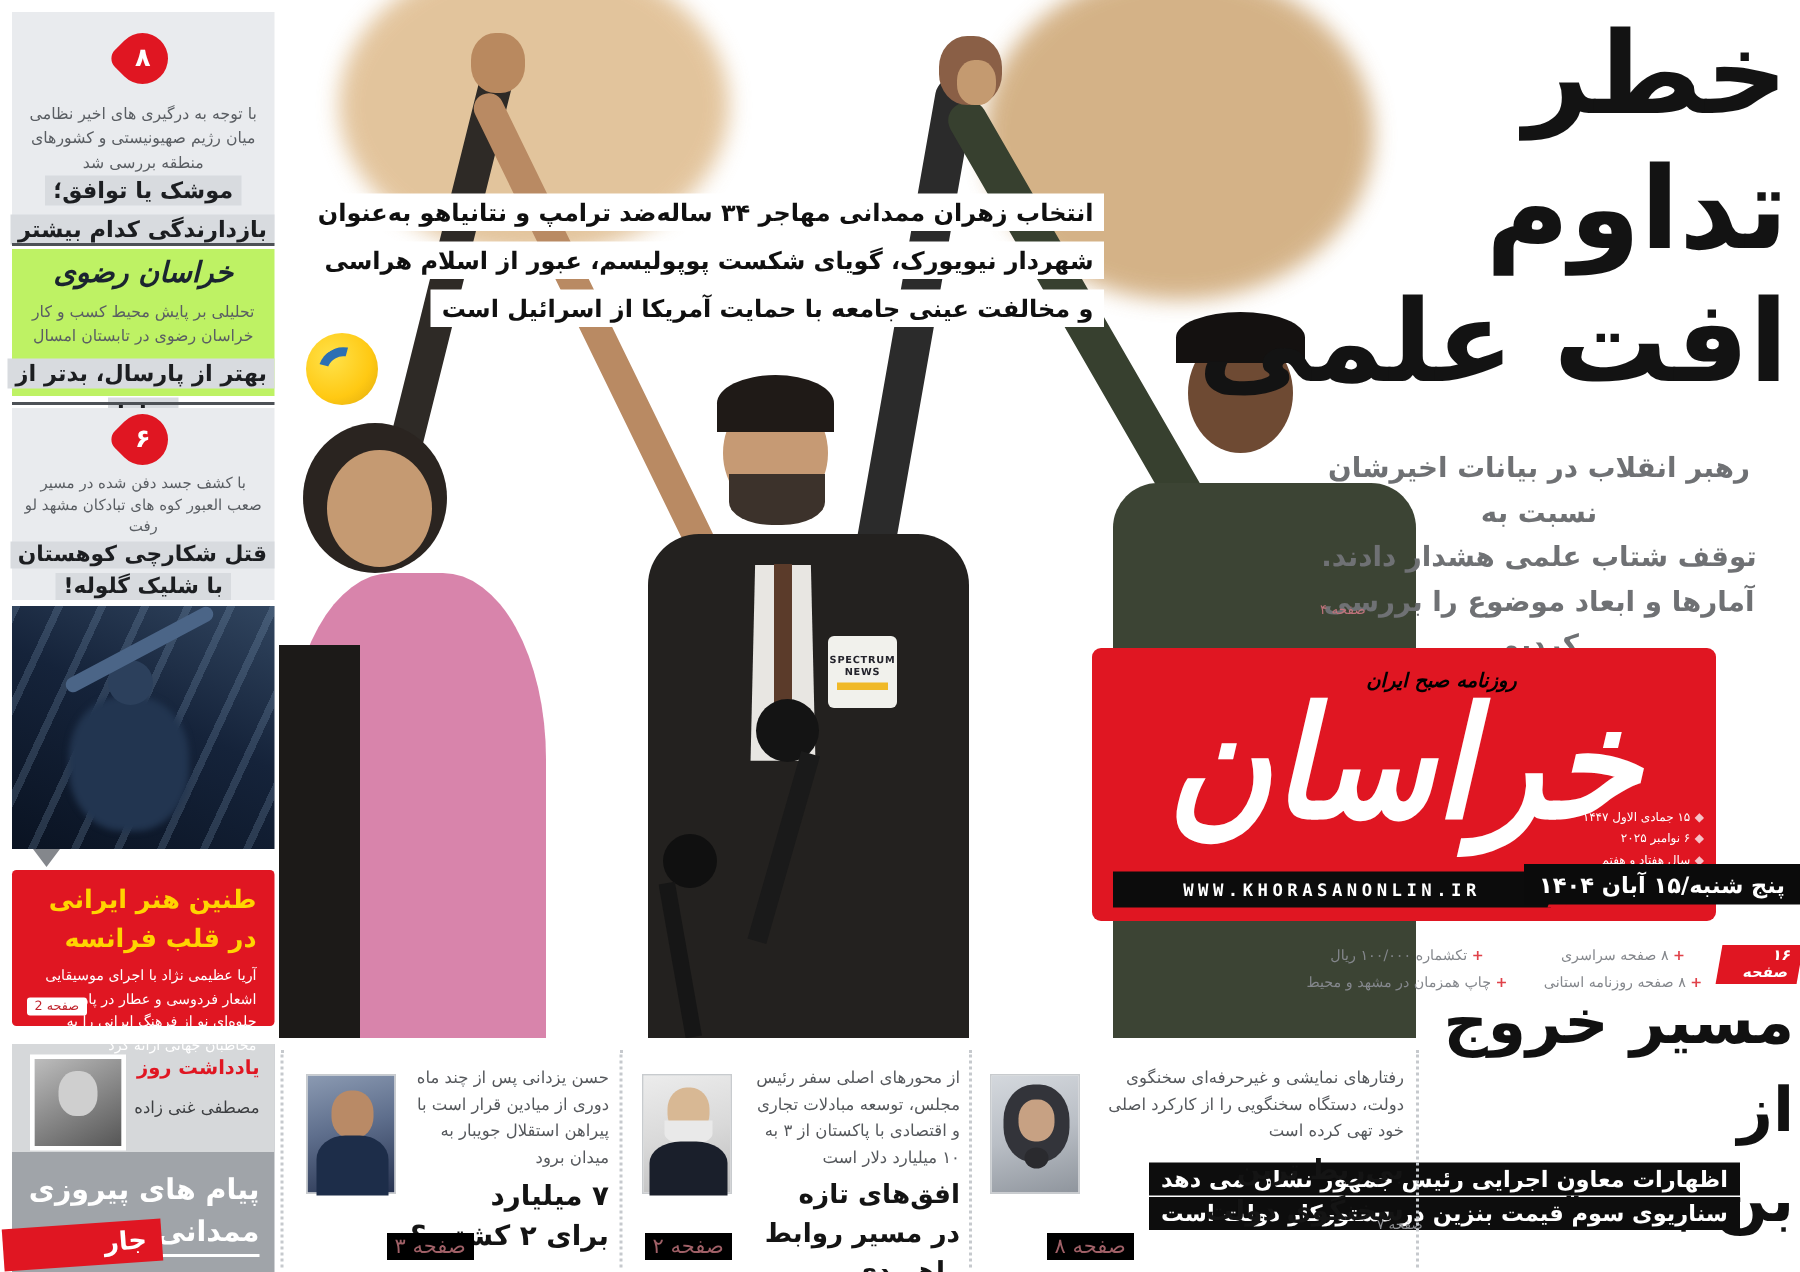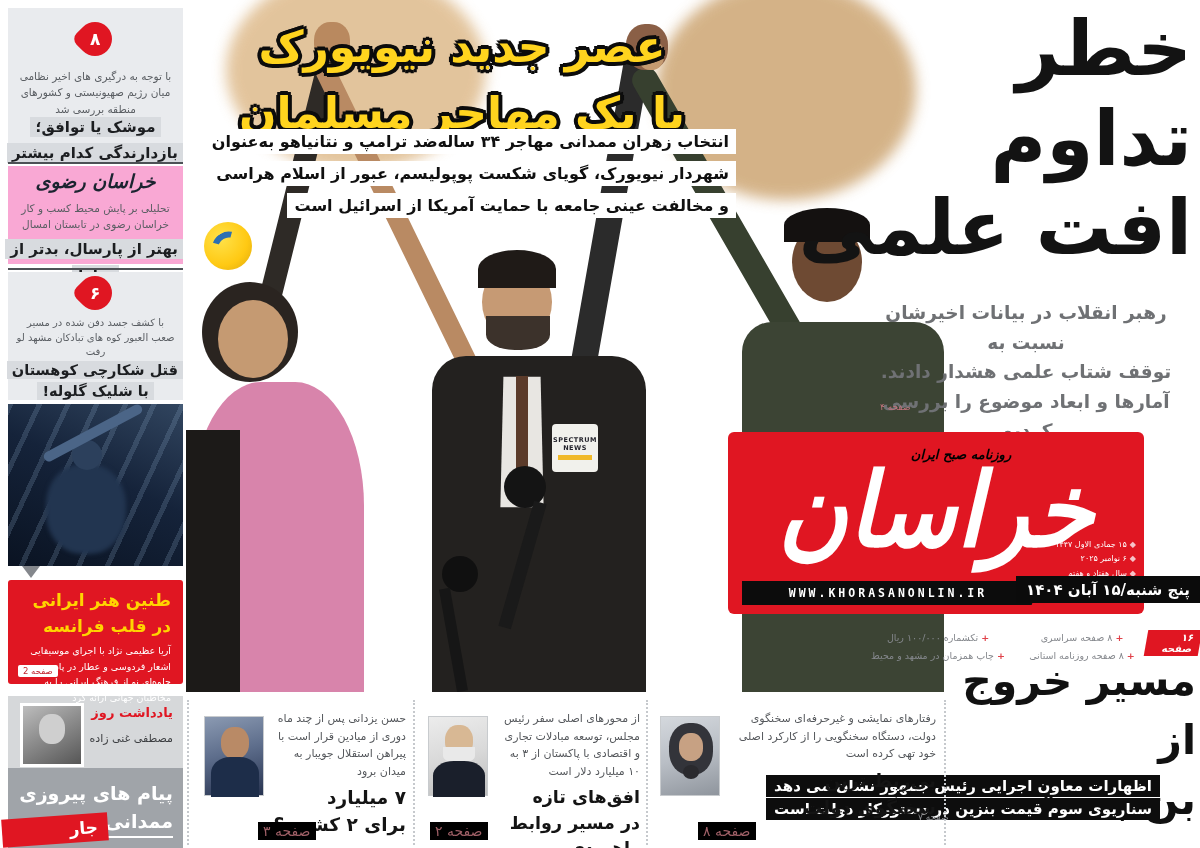--- a/index.html
+++ b/index.html
@@ -110,21 +110,21 @@
 
   <div class="abs side-box" style="top:8px;height:152px;">
     <div class="diamond" style="position:absolute;left:70px;top:14px;">
         <span>۸</span>
       </div>
     <div class="kicker" style="position:absolute;top:60px;left:0;right:0;">با توجه به درگیری های اخیر نظامی میان رژیم صهیونیستی و کشورهای منطقه بررسی شد</div>
     <div class="side-headline" style="position:absolute;top:106px;left:0;right:0;"><b>موشک یا توافق؛ بازدارندگی کدام بیشتر است؟</b></div>
   </div>
   <div class="abs hrline" style="top:162px;"></div>
 
-  <div class="abs" style="left:8px;top:166px;width:175px;height:98px;background:#f9a8d4;text-decoration:underline;">
+  <div class="abs" style="left:8px;top:166px;width:175px;height:98px;background:#bef264;text-decoration:underline;">
     <div style="position:absolute;top:4px;left:0;right:0;text-align:center;font-size:19px;font-weight:bold;font-style:italic;color:#1b2430;font-family:'DejaVu Serif',serif;">خراسان رضوی</div>
     <div class="kicker" style="position:absolute;top:34px;left:0;right:0;">تحلیلی بر پایش محیط کسب و کار خراسان رضوی در تابستان امسال</div>
     <div class="side-headline" style="position:absolute;top:70px;left:0;right:0;"><b>بهتر از پارسال، بدتر از بهار!</b></div>
   </div>
   <div class="abs hrline" style="top:268px;"></div>
 
   <div class="abs side-box" style="top:272px;height:128px;">
     <div class="diamond" style="position:absolute;left:70px;top:4px;">
         <span>۶</span>
       </div>
@@ -192,24 +192,20 @@
     <div style="position:absolute;left:318px;top:466px;width:42px;height:42px;border-radius:50%;background:#141414;"></div>
     <div style="position:absolute;left:330px;top:500px;width:13px;height:130px;background:#1a1a1a;transform:rotate(16deg);"></div>
     <div style="position:absolute;left:256px;top:556px;width:36px;height:36px;border-radius:50%;background:#101010;"></div>
     <div style="position:absolute;left:262px;top:588px;width:11px;height:104px;background:#161616;transform:rotate(-10deg);"></div>
     <div class="mic-cube">
       <div>SPECTRUM</div>
       <div>NEWS</div>
       <i></i>
     </div>
 
-    <div class="lead-headline">
-      <span>عصر جدید نیویورک</span><br>
-      <span>با یک مهاجر مسلمان</span>
-    </div>
     <div class="lead-deck">
       <div class="line"><span>انتخاب زهران ممدانی مهاجر ۳۴ ساله‌ضد ترامپ و نتانیاهو به‌عنوان</span></div>
       <div class="line"><span>شهردار نیویورک، گویای شکست پوپولیسم، عبور از اسلام هراسی</span></div>
       <div class="line"><span>و مخالفت عینی جامعه با حمایت آمریکا از اسرائیل است</span></div>
     </div>
     <div class="badge-circle">
         <em></em>
       </div>
   </div>
 

